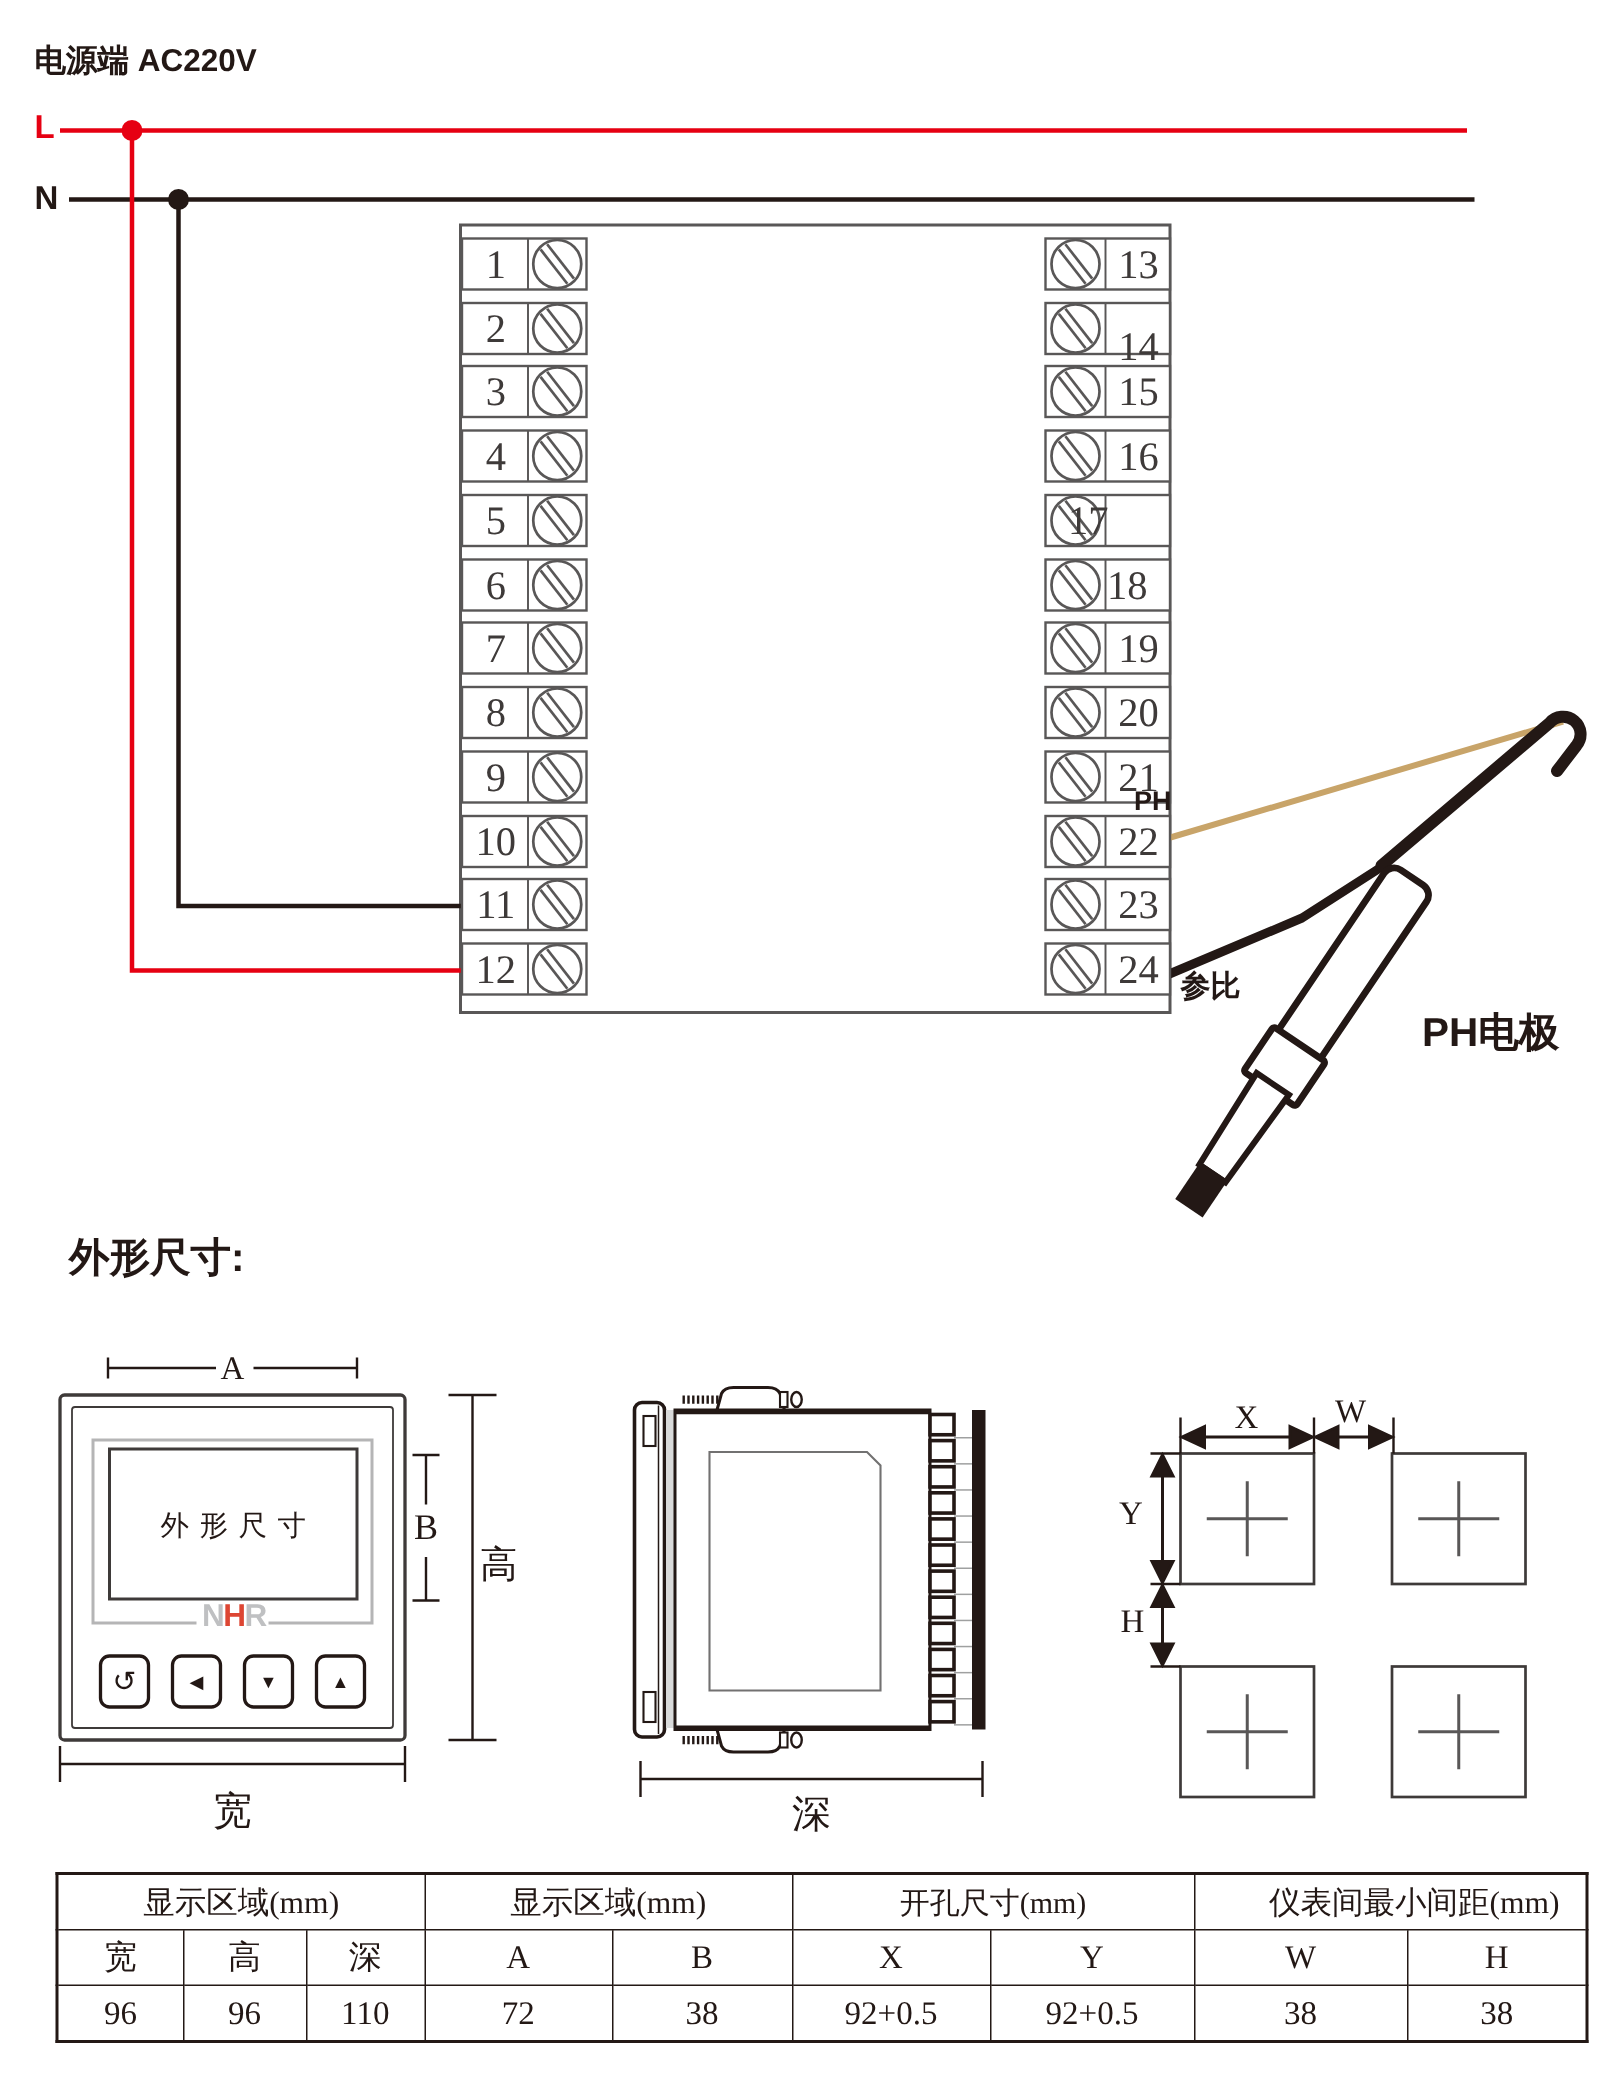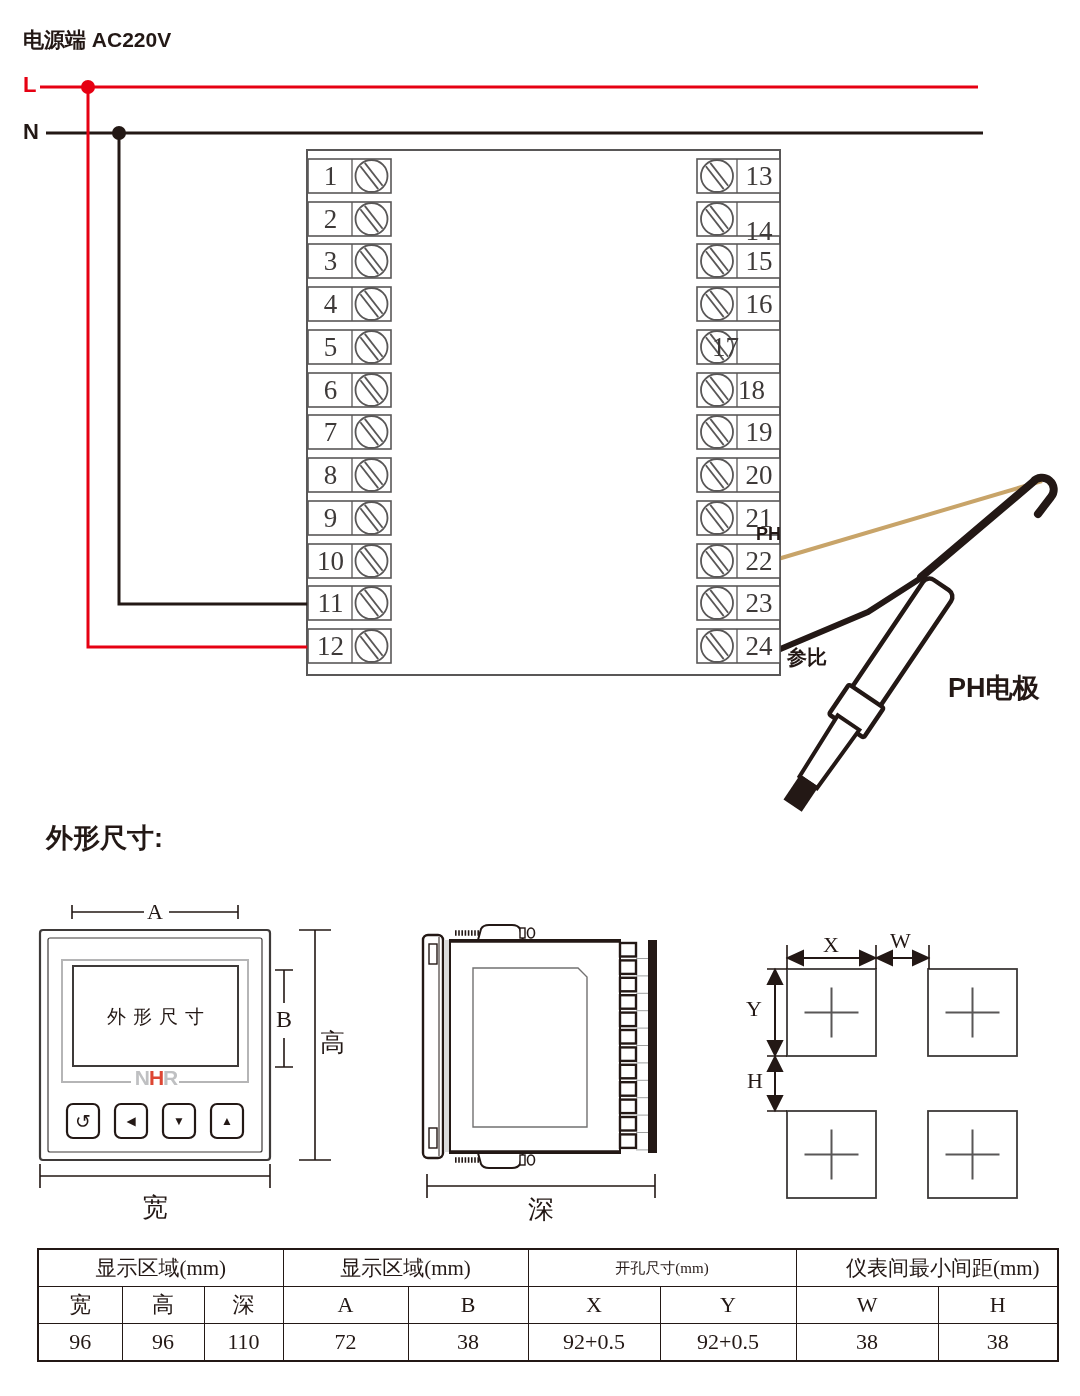--- a/index.html
+++ b/index.html
@@ -440,21 +440,21 @@
         <col style="width:120px">
       <col style="width:132px">
         <col style="width:136px">
       <col style="width:142px">
         <col style="width:120px">
     </colgroup>
     <tbody>
         <tr>
       <td colspan="3" style="font-size:21px;">显示区域(mm)</td>
       <td colspan="2" style="font-size:21px;">显示区域(mm)</td>
-      <td colspan="2" style="font-size:15px;">开孔尺寸(mm)</td>
+      <td colspan="2" style="font-size:20px;">开孔尺寸(mm)</td>
       <td colspan="2" style="font-size:21px;padding-left:32px;">仪表间最小间距(mm)</td>
     </tr>
     <tr>
       <td>宽</td>
       <td>高</td>
       <td>深</td>
       <td>A</td>
       <td>B</td>
       <td>X</td>
       <td>Y</td>

